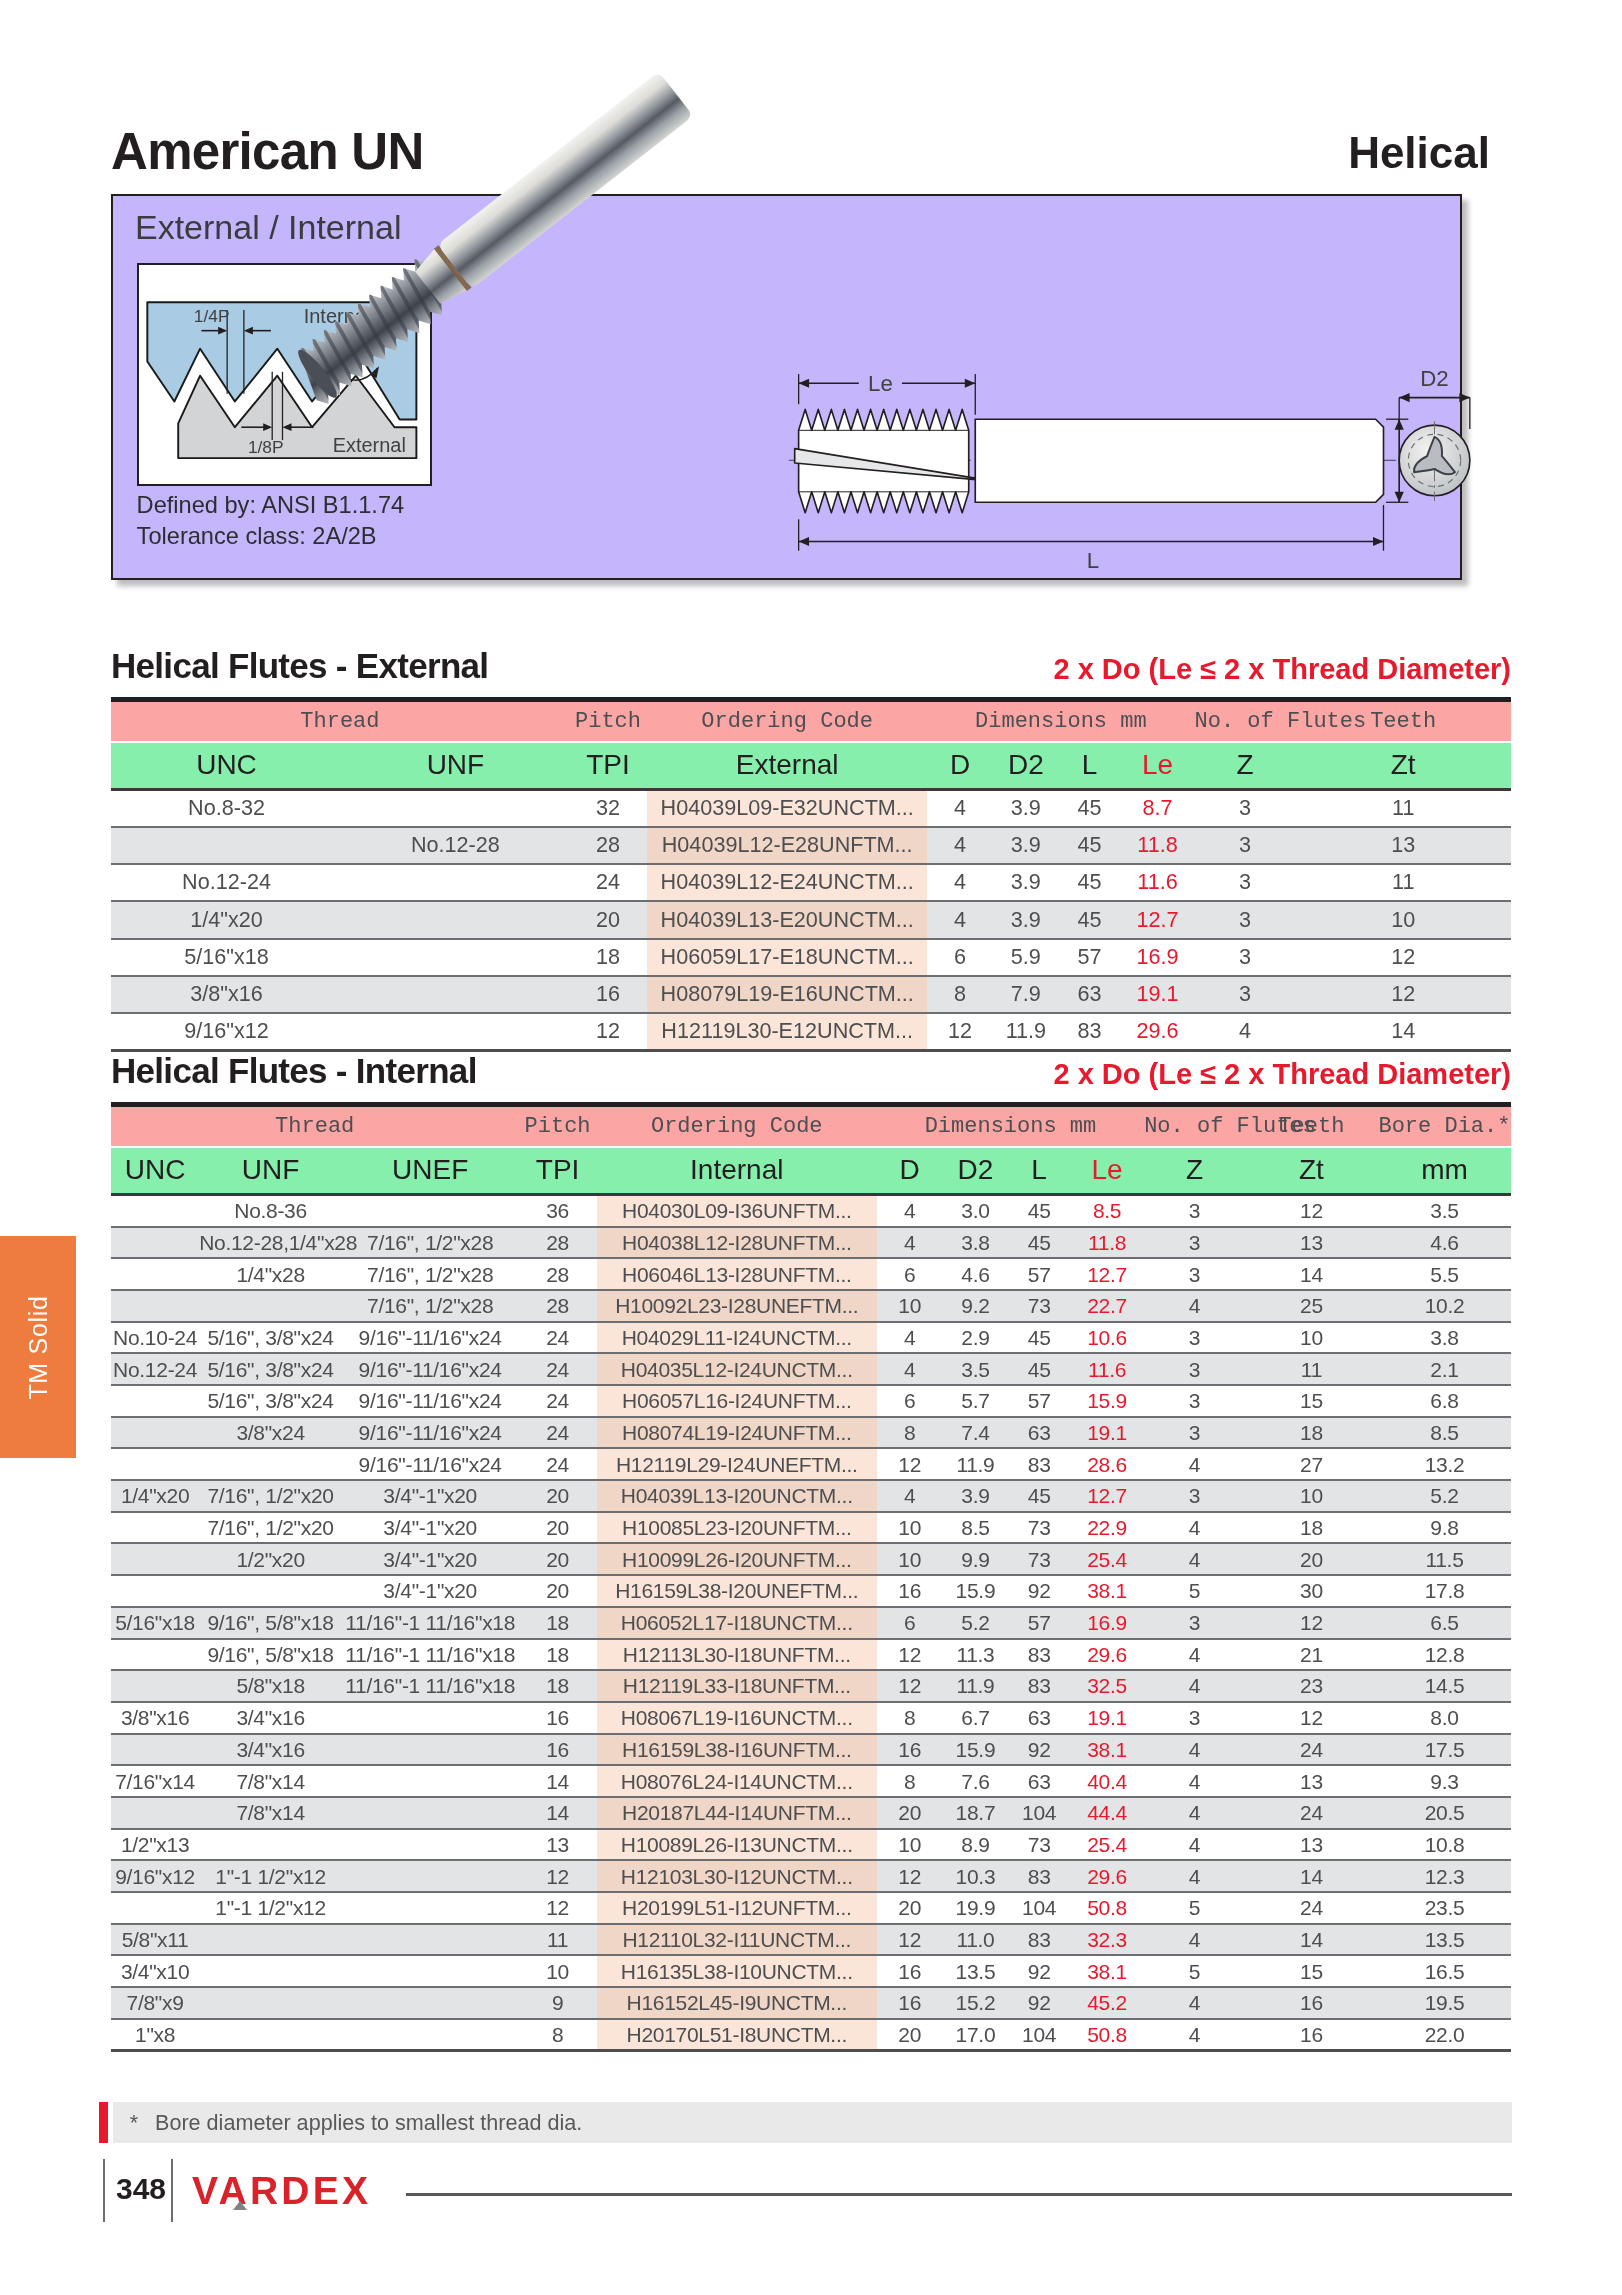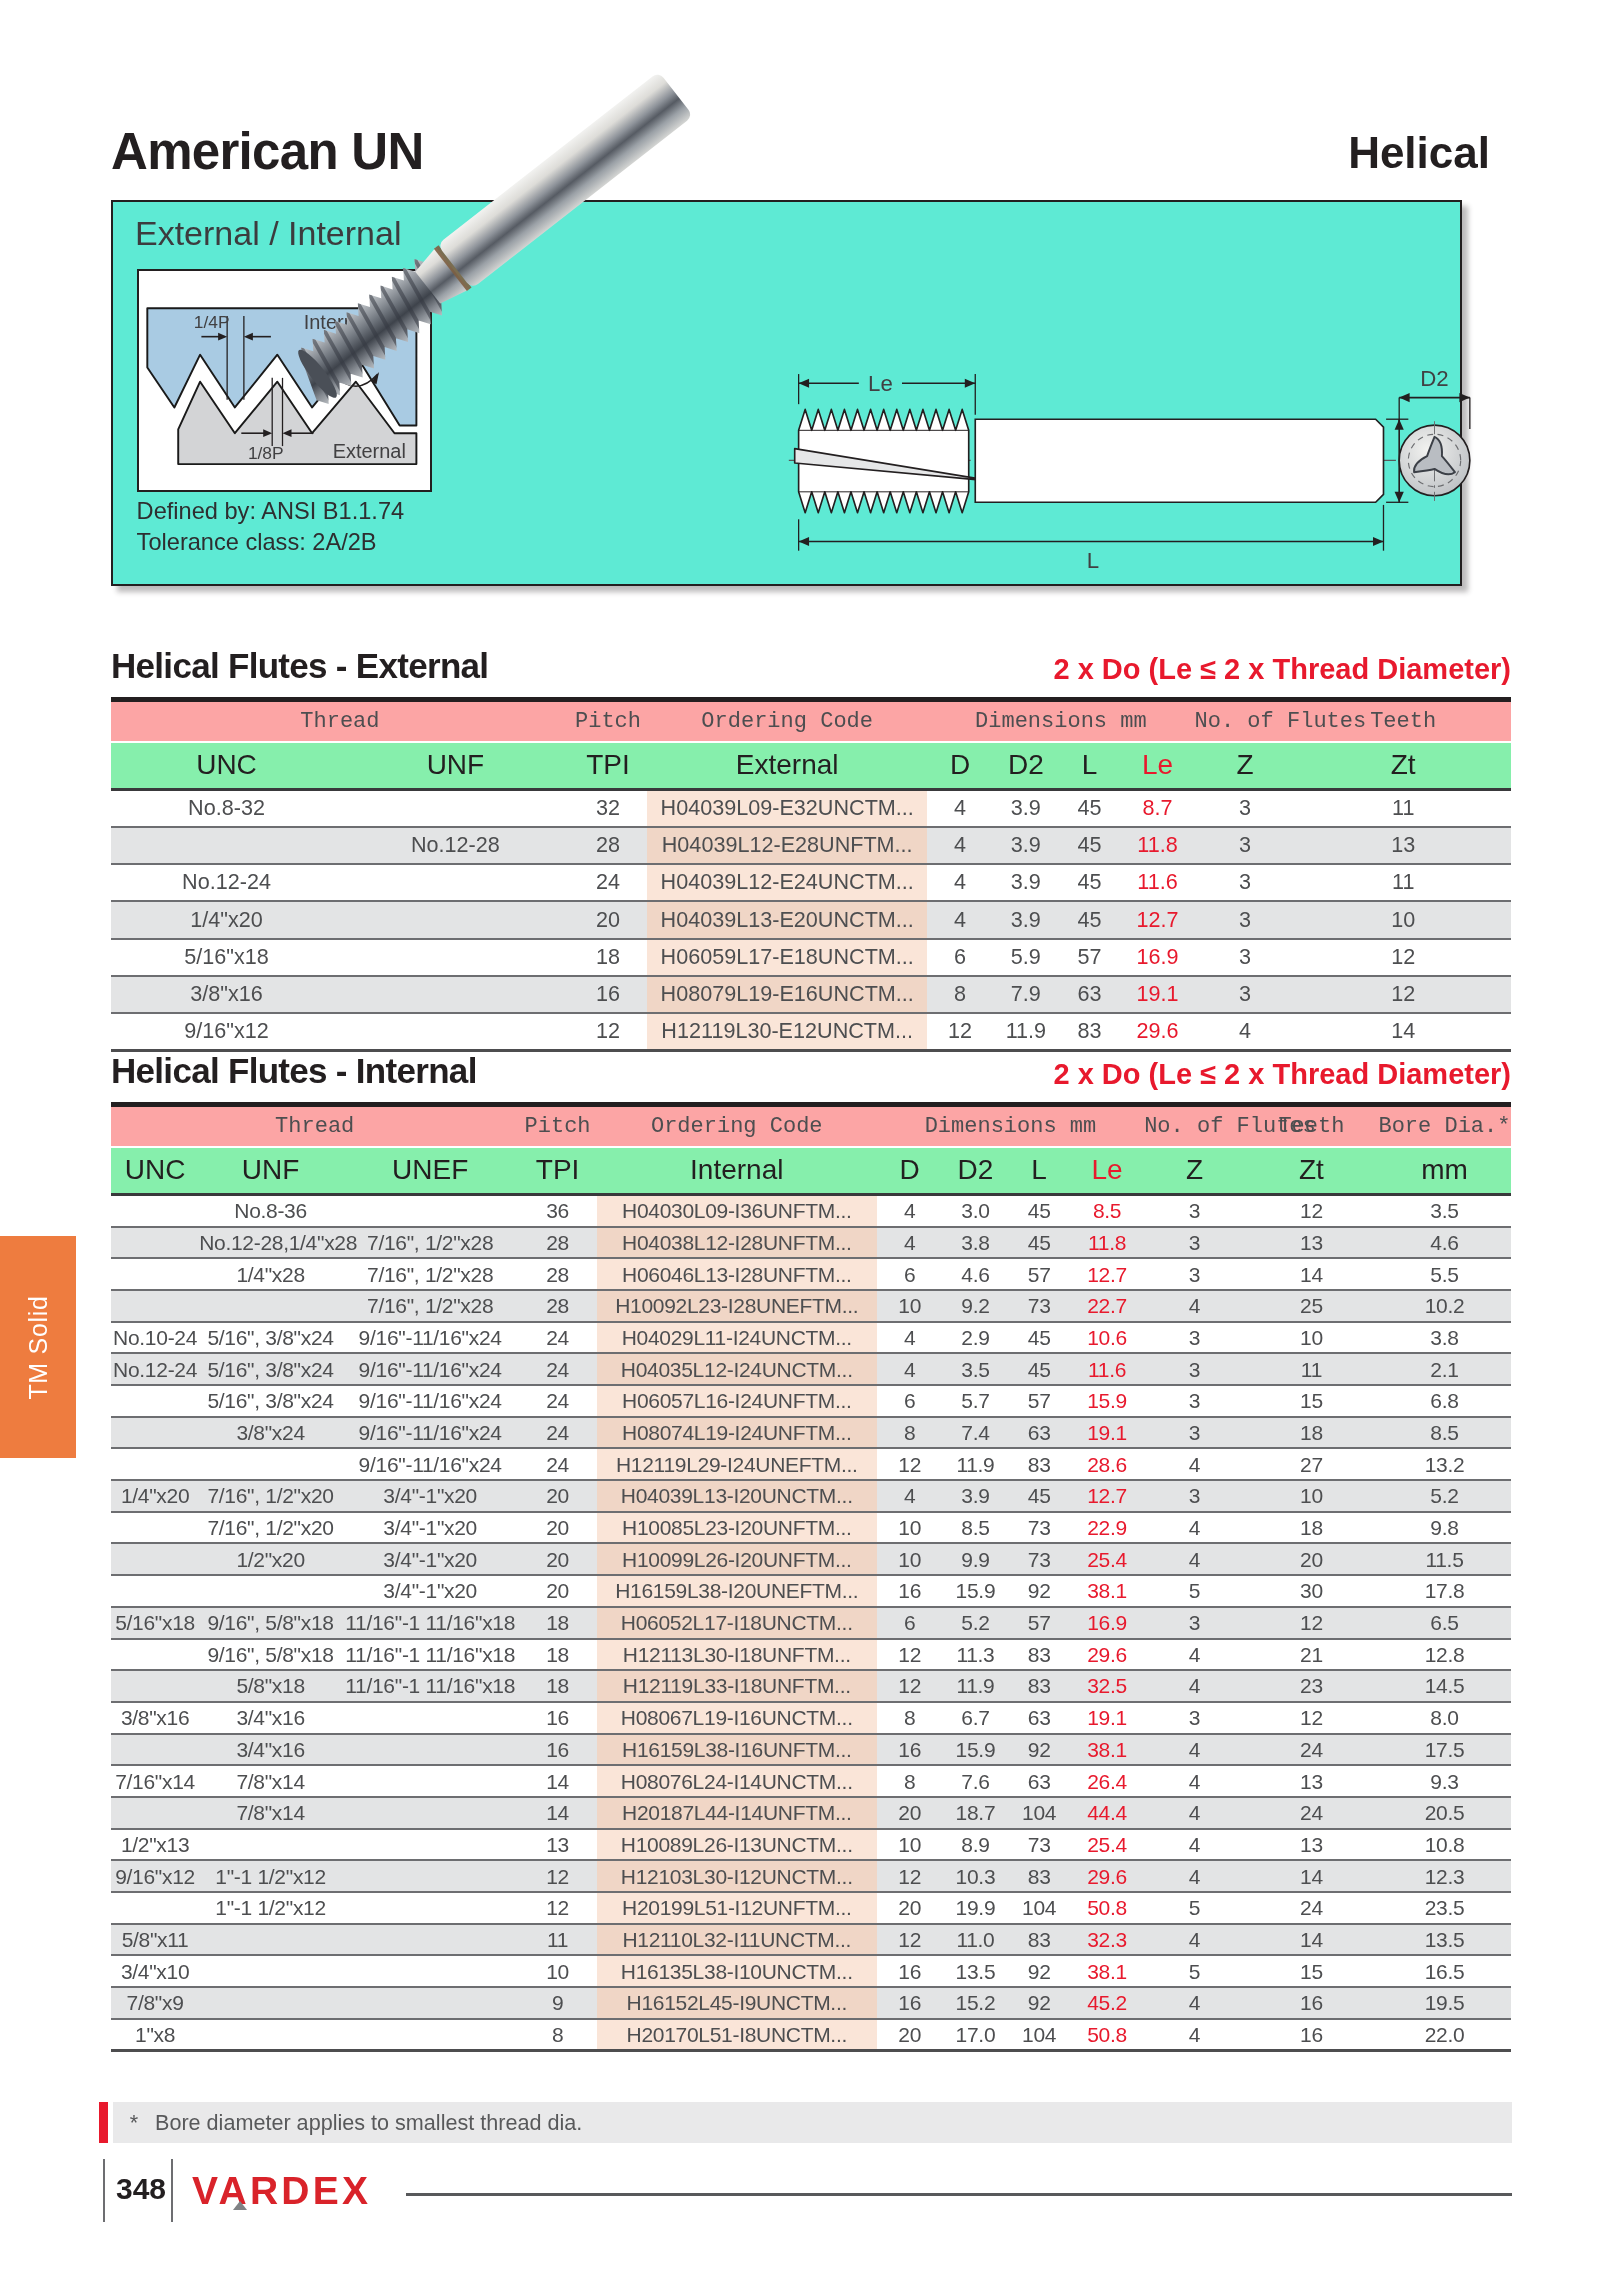--- a/index.html
+++ b/index.html
@@ -5,21 +5,21 @@
   html,body{margin:0;padding:0;background:#ffffff;}
   body{font-family:"Liberation Sans",sans-serif;color:#414042;}
   .page{position:relative;width:1623px;height:2295px;background:#fff;overflow:hidden;padding-left:32px;}
   .abs{position:absolute;}
 
   
   .title-left{left:111px;top:122px;font-size:51px;font-weight:bold;color:#231f20;letter-spacing:-0.7px;}
   .title-right{left:auto;right:165px;top:128px;font-size:44px;font-weight:bold;color:#231f20;}
 
   
-  .infobox{left:111px;top:200px;width:1347px;height:382px;border:2px solid #231f20;background:#5eead4;
+  .infobox{left:111px;top:194px;width:1347px;height:382px;border:2px solid #231f20;background:#c4b5fd;
            box-shadow:5.9px 5.9px 5.2px rgba(35,31,32,.30);text-align:right;}
   .infobox-heading{left:22px;top:11.8px;font-size:34px;font-weight:400;color:#3c3c3e;}
   .profile-box{left:23.6px;top:67px;width:291px;height:219px;border:2px solid #231f20;background:#fff;}
   .profile-box svg{display:block;}
   .defined{left:23.6px;top:296px;font-size:23.6px;color:#2e2e30;}
   .tolerance{left:23.6px;top:327px;font-size:23.6px;color:#2e2e30;}
 
   svg text{font-family:"Liberation Sans",sans-serif;fill:#414042;}
 
   
@@ -654,21 +654,21 @@
           </tr>
           <tr>
             <td>7/16"x14</td>
             <td>7/8"x14</td>
             <td></td>
             <td>14</td>
             <td>H08076L24-I14UNCTM...</td>
             <td>8</td>
             <td>7.6</td>
             <td>63</td>
-            <td>26.4</td>
+            <td>40.4</td>
             <td>4</td>
             <td>13</td>
             <td>9.3</td>
           </tr>
           <tr>
             <td></td>
             <td>7/8"x14</td>
             <td></td>
             <td>14</td>
             <td>H20187L44-I14UNFTM...</td>

